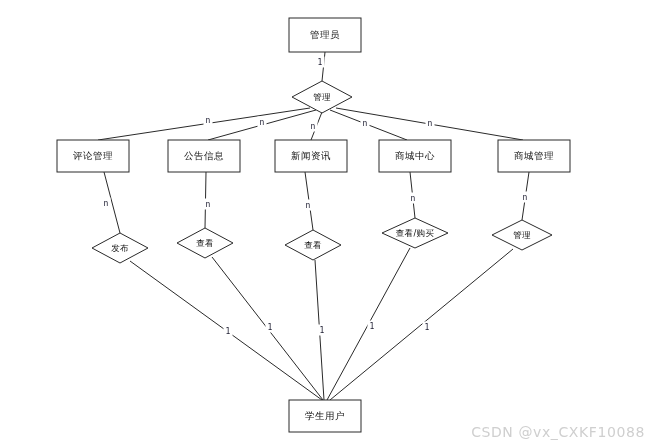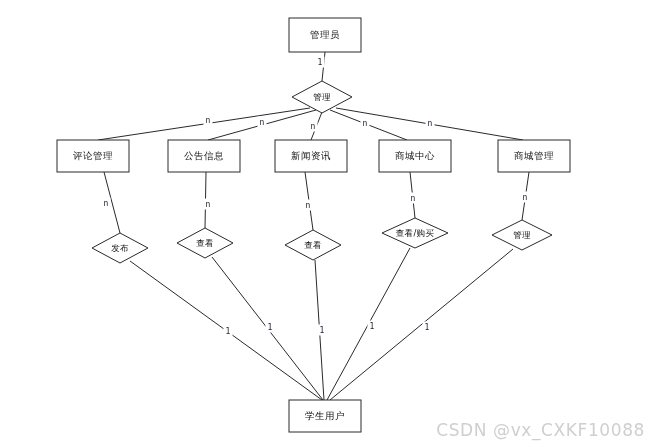--- a/index.html
+++ b/index.html
@@ -56,21 +56,21 @@
     font-size: 8px;
     fill: #1a1a2e;
     text-anchor: middle;
     dominant-baseline: middle;
   }
   .watermark {
     position: absolute;
     right: 6px;
     bottom: 6px;
     font-family: "DejaVu Sans", "Liberation Sans", sans-serif;
-    font-size: 17px;
+    font-size: 14px;
     color: #cfcfcf;
     letter-spacing: 0.6px;
     user-select: none;
     white-space: nowrap;
   }
 </style>
 </head>
 <body>
 
 <div id="diagram-root">

